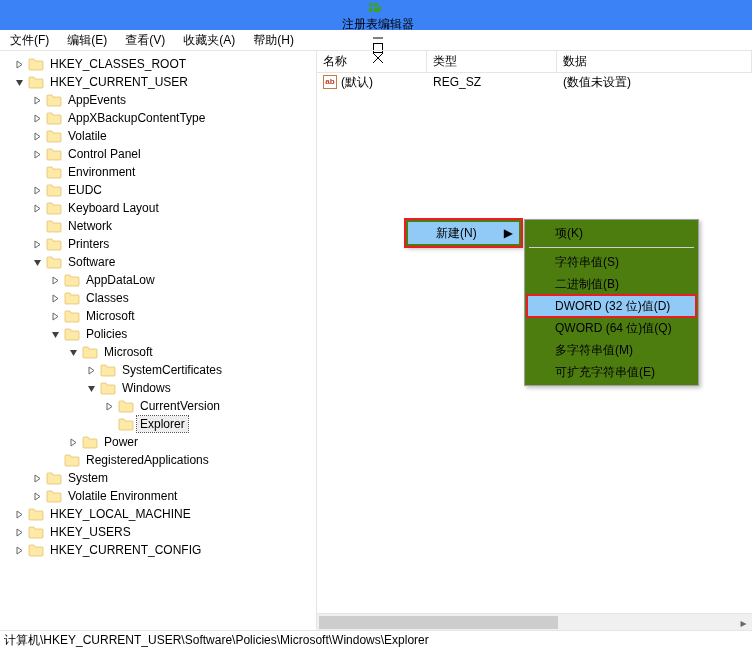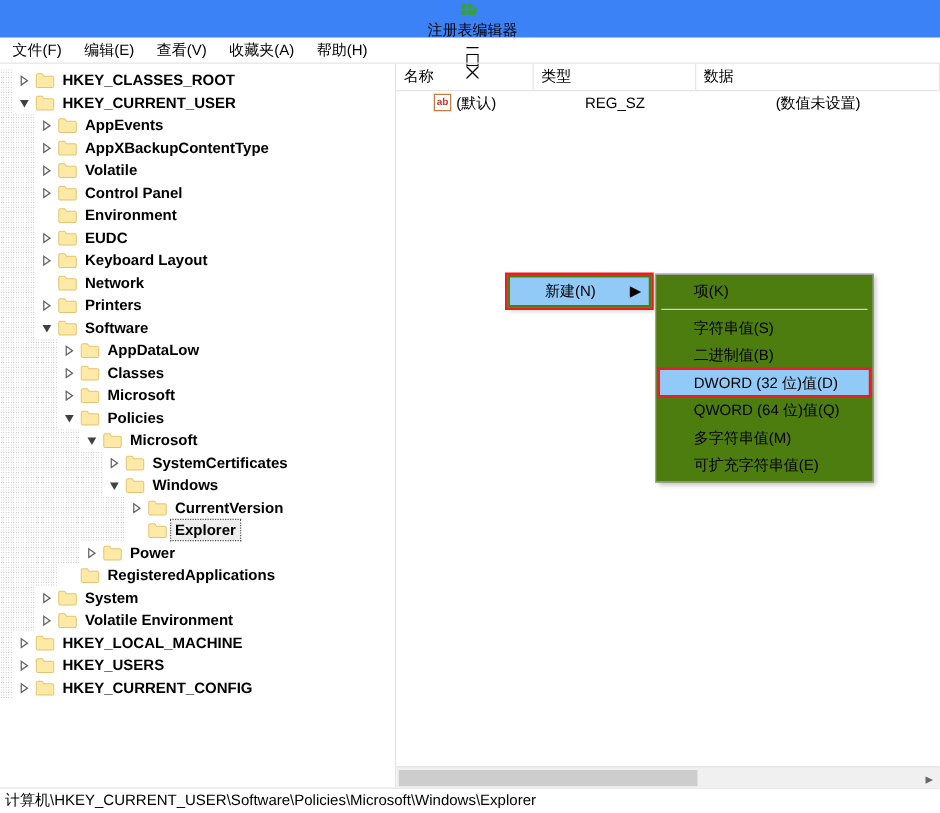--- a/index.html
+++ b/index.html
@@ -16,24 +16,24 @@
 .content { flex: 1; display: flex; border-top: 1px solid #e5e5e5; min-height: 0; position: relative; }
 .treepane { width: 317px; border-right: 1px solid #e5e5e5; overflow: auto; padding: 4px 0; scrollbar-width: thin; }
 .listpane { flex: 1; display: flex; flex-direction: column; min-width: 0; position: relative; }
 .listheader { height: 22px; display: flex; align-items: center; border-bottom: 1px solid #e5e5e5; }
 .listheader .col { padding: 0 6px; border-right: 1px solid #e5e5e5; height: 100%; display: flex; align-items: center; }
 .col-name { width: 110px; }
 .col-type { width: 130px; }
 .col-data { flex: 1; }
 .listrows { flex: 1; overflow: auto; position: relative; }
 .listrow { height: 18px; display: flex; align-items: center; }
-.listrow .cell { padding: 0 6px; display: flex; align-items: center; gap: 4px; justify-content: center; }
+.listrow .cell { padding: 0 6px; display: flex; align-items: center; gap: 4px; }
 .valicon { width: 14px; height: 14px; border: 1px solid #c97b3f; background: #fff; display: flex; align-items: center; justify-content: center; font-size: 8px; font-weight: bold; color: #c0392b; line-height: 1; }
 .statusbar { height: 20px; border-top: 1px solid #e5e5e5; display: flex; align-items: center; padding: 0 4px; font-size: 12px; }
-.treerow { height: 18px; display: flex; align-items: center; cursor: default; position: relative; font-weight: bold; }
+.treerow { height: 18px; display: flex; align-items: center; cursor: default; position: relative; }
 .treerow .toggle { width: 14px; height: 14px; display: flex; align-items: center; justify-content: center; color: #666; margin-left: 2px; }
 .treerow .toggle svg { width: 9px; height: 9px; }
 .treerow .nodeicon { width: 16px; height: 14px; margin: 0 3px 0 2px; }
 .treerow .label { padding: 1px 3px; }
 .treerow.selected .label { outline: 1px dotted #555; background: #eee; }
 .dotindent { display: inline-block; height: 18px; background-image: radial-gradient(circle, #bbb 0.5px, transparent 0.5px); background-size: 2px 2px; }
 .folder { fill: #ffe9a6; stroke: #d9b34f; stroke-width: 0.6; }
 
 .ctxmenu { position: absolute; background: #4d7c0f; border: 1px solid #a0a0a0; box-shadow: 2px 2px 4px rgba(0,0,0,0.25); padding: 2px; }
 .ctxitem { height: 22px; display: flex; align-items: center; padding: 0 22px 0 28px; white-space: nowrap; position: relative; }

